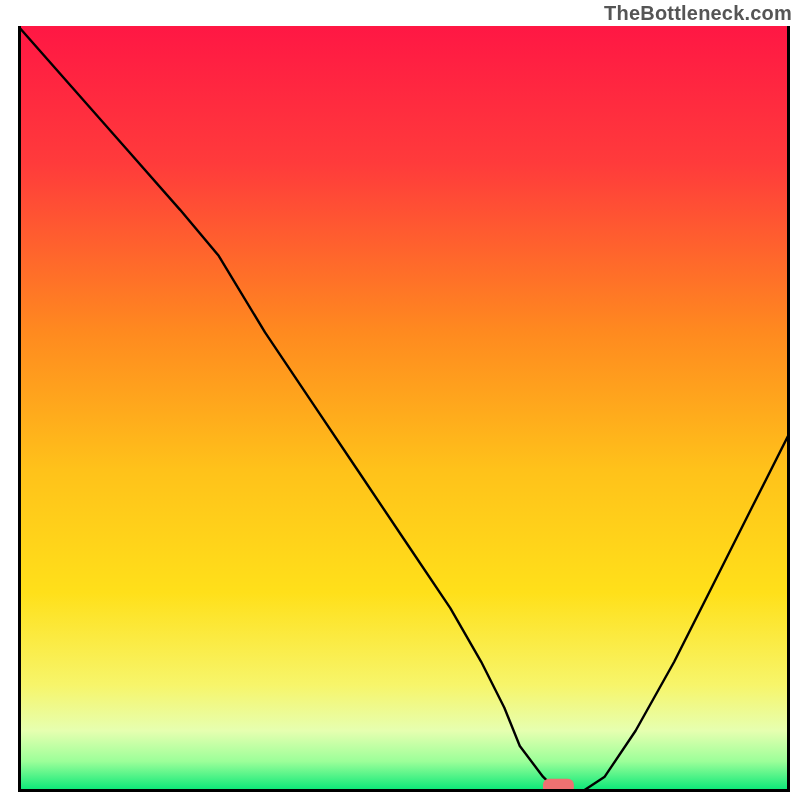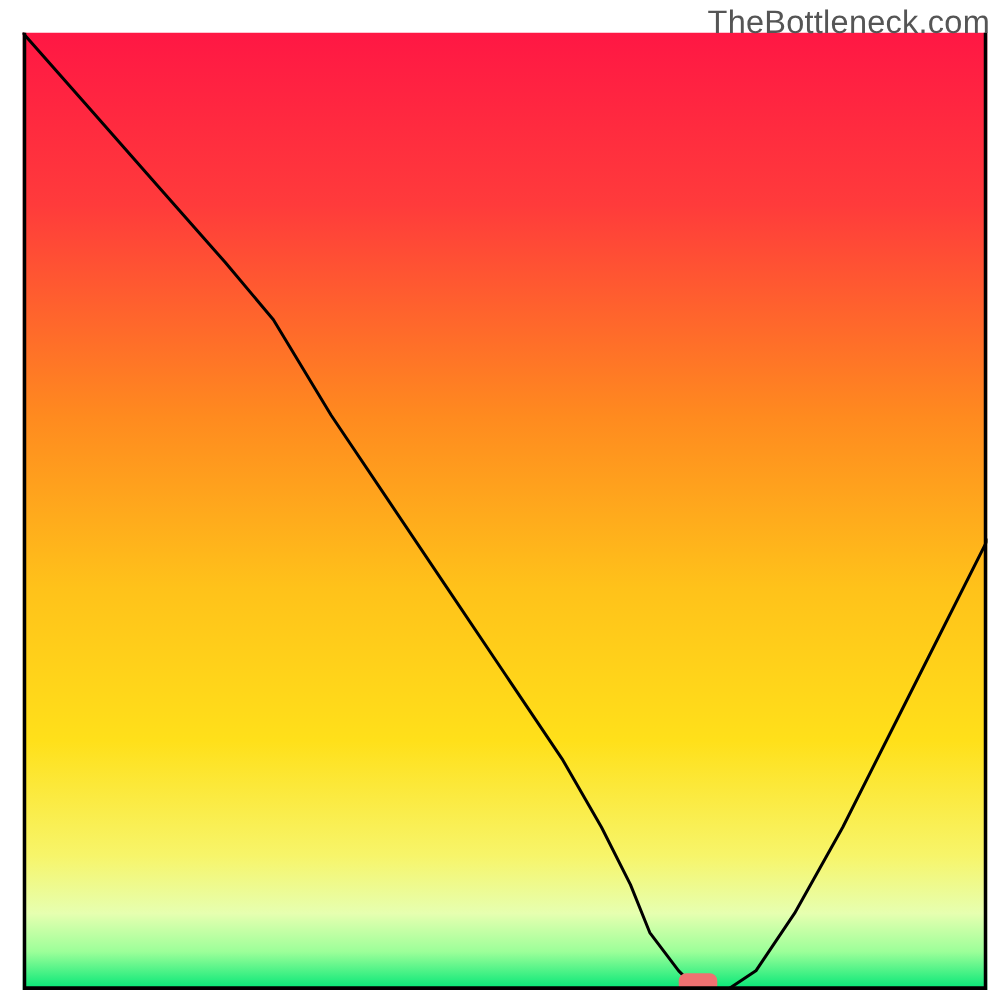--- a/index.html
+++ b/index.html
@@ -13,22 +13,22 @@
   .container {
     position: relative;
     width: 800px;
     height: 800px;
   }
   .watermark {
     position: absolute;
     top: 2px;
     right: 8px;
     color: #555555;
-    font-size: 26px;
-    font-weight: 400;
+    font-size: 20px;
+    font-weight: 700;
     letter-spacing: 0.2px;
     z-index: 10;
   }
   .plot-area {
     position: absolute;
     left: 18px;
     top: 26px;
     width: 772px;
     height: 766px;
   }

